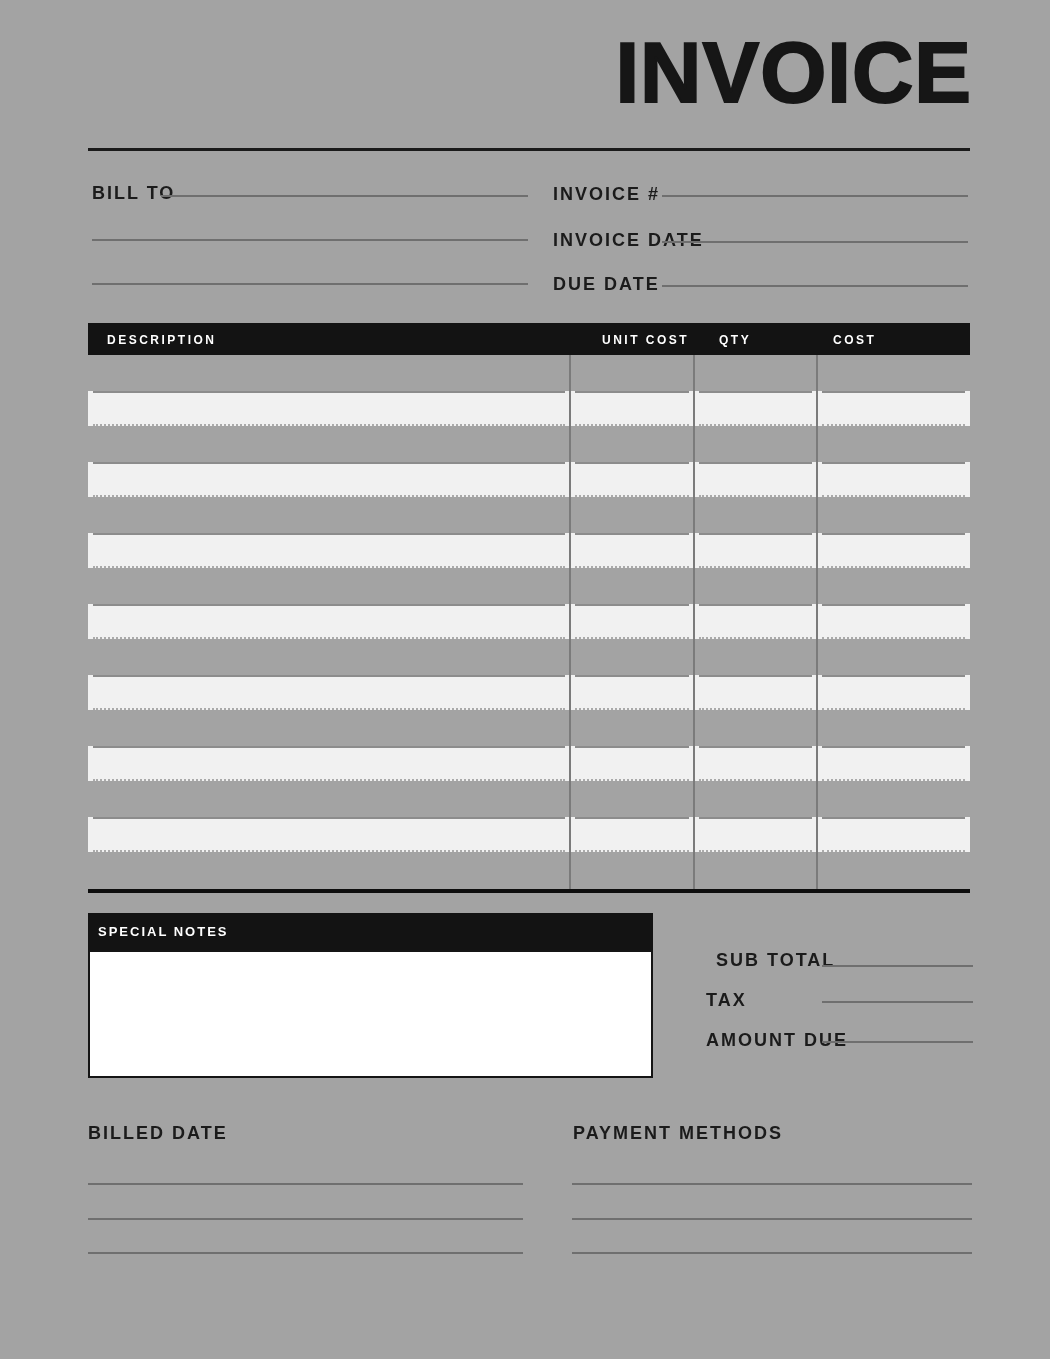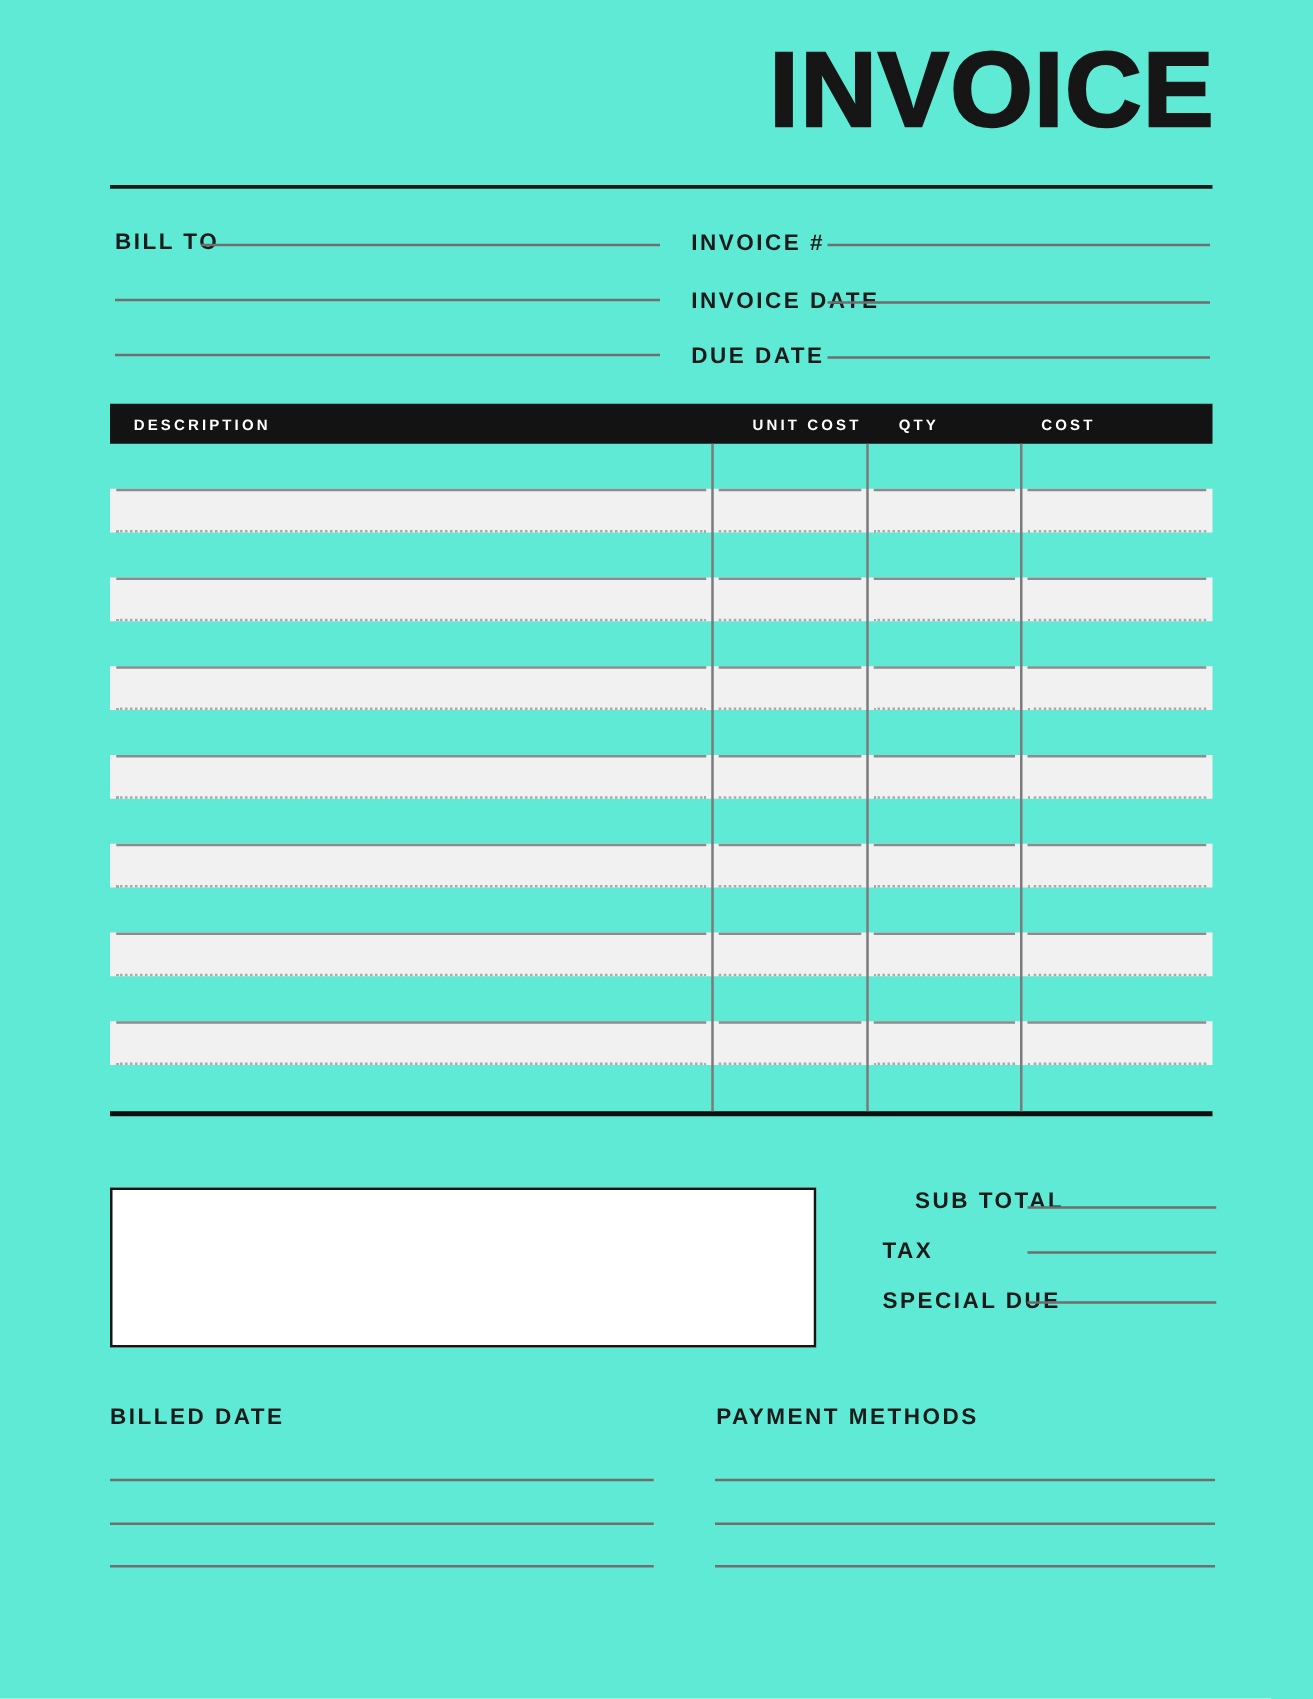--- a/index.html
+++ b/index.html
@@ -1,19 +1,19 @@
 <!DOCTYPE html>
 <html><head>
 <meta charset="utf-8">
 <style>
   html,body{margin:0;padding:0;background:#ffffff;}
   .page{
     position:relative;
     width:1050px;height:1359px;
-    background:#5eead4;
+    background:#a3a3a3;
     font-family:"Liberation Sans", sans-serif;
     overflow:hidden;
   }
   
   .title{
     position:absolute;top:30px;right:78px;
     font-size:85px;font-weight:800;line-height:1;
     letter-spacing:1px;color:#161616;
     -webkit-text-stroke:2px #161616;
     margin:0;white-space:nowrap;
@@ -166,27 +166,30 @@
             <div class="cell"></div>
             <div class="cell"></div>
             <div class="cell"></div>
           </div>
         </div>
       <div class="trow wrow final"></div>
     </div>
     <div class="tbottom"></div>
   </div>
 
+  <div class="notes-bar">
+    <span class="label-inv">SPECIAL NOTES</span>
+  </div>
   <div class="notes-box"></div>
 
-  <span class="label" style="left:732px;top:950px;text-align:right;">SUB TOTAL</span>
+  <span class="label" style="left:716px;top:950px;text-align:right;">SUB TOTAL</span>
   <div class="fline" style="left:822px;top:965px;width:151px;"></div>
   <span class="label" style="left:706px;top:990px;">TAX</span>
   <div class="fline" style="left:822px;top:1001px;width:151px;"></div>
-  <span class="label" style="left:706px;top:1030px;">SPECIAL DUE</span>
+  <span class="label" style="left:706px;top:1030px;">AMOUNT DUE</span>
   <div class="fline" style="left:822px;top:1041px;width:151px;"></div>
 
   <span class="label" style="left:88px;top:1123px;">BILLED DATE</span>
   <span class="label" style="left:573px;top:1123px;">PAYMENT METHODS</span>
 
   <div class="fline" style="left:88px;top:1183px;width:435px;"></div>
   <div class="fline" style="left:88px;top:1218px;width:435px;"></div>
   <div class="fline" style="left:88px;top:1252px;width:435px;"></div>
 
   <div class="fline" style="left:572px;top:1183px;width:400px;"></div>

